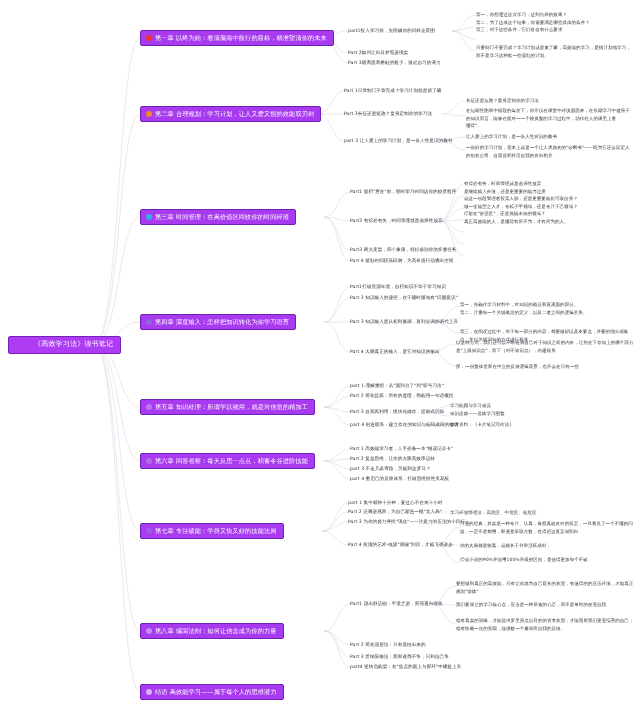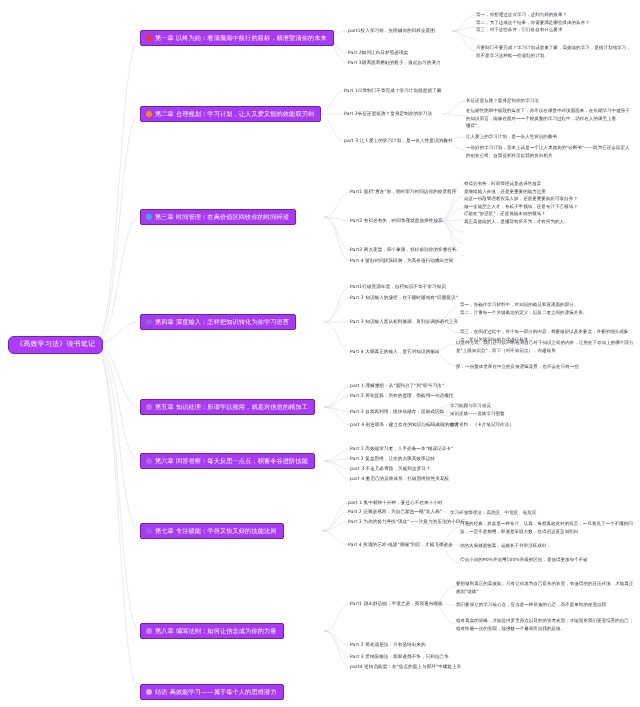--- a/index.html
+++ b/index.html
@@ -28,23 +28,22 @@
   }
   .chip .bullet{
     width:6px;height:6px;border-radius:50%;
     margin-right:3px; flex:0 0 auto;
     display:inline-block;
   }
   .chip.root{
     background:#ad3cf2;
     border-color:#7222bb;
     font-size:7px;
-    padding:3px 7px 4px 7px;
+    padding:3px 7px 4px 25px;
     letter-spacing:.2px;
-    border-radius:6px;
   }
 
   
   .part{
     position:absolute;
     font-size:4.6px;
     line-height:6.4px;
     color:#2e2e3a;
     white-space:nowrap;
     letter-spacing:.05px;

